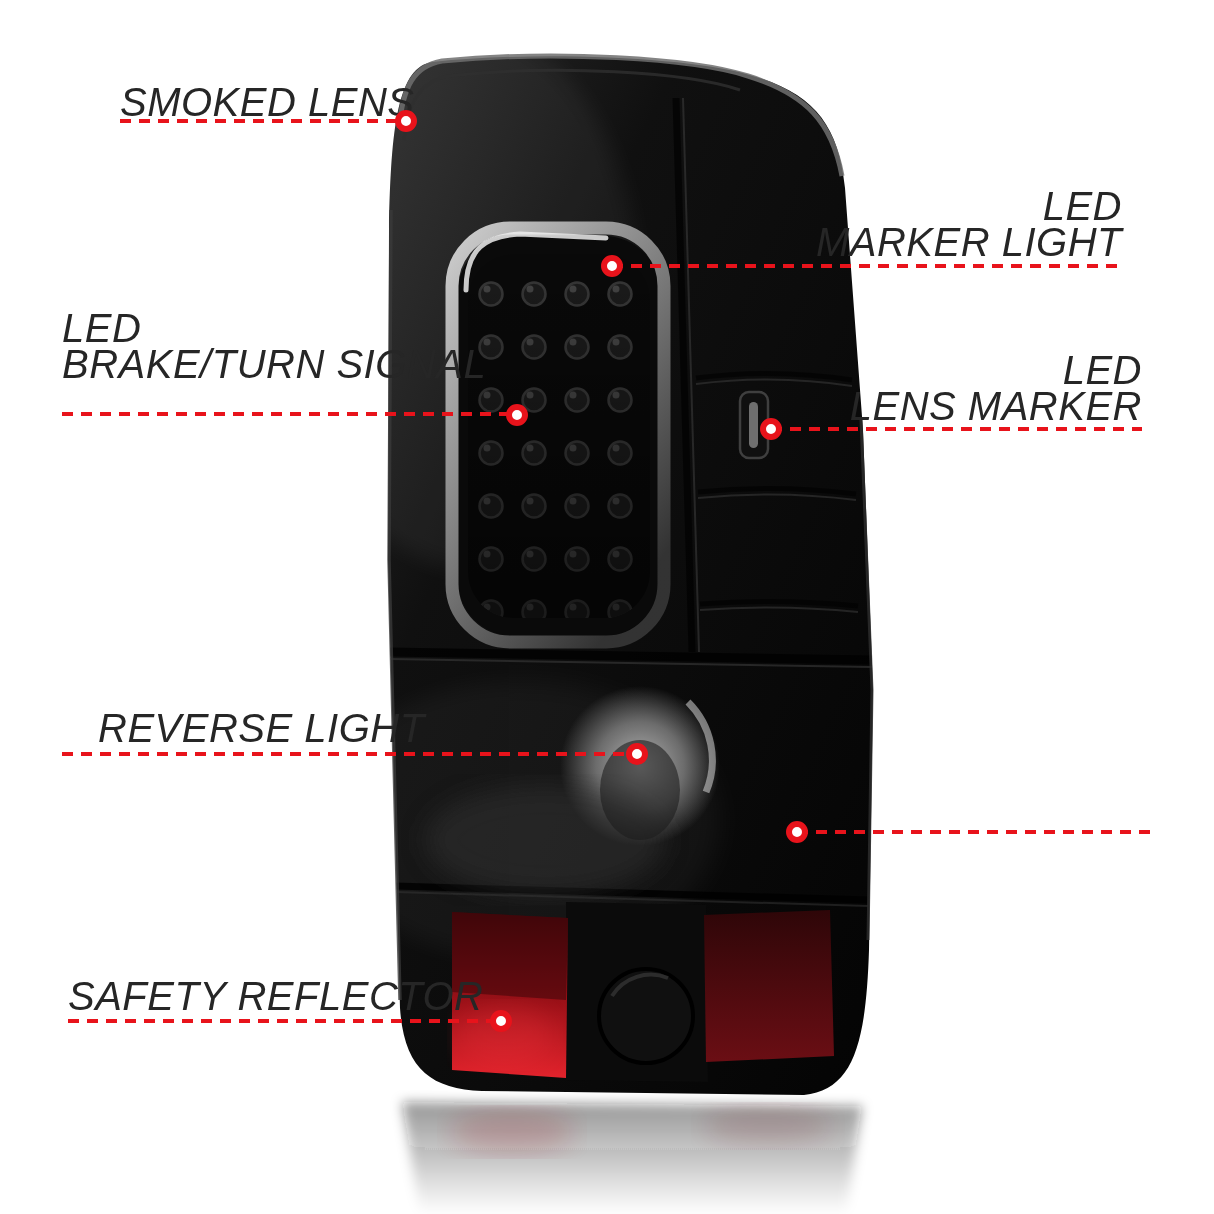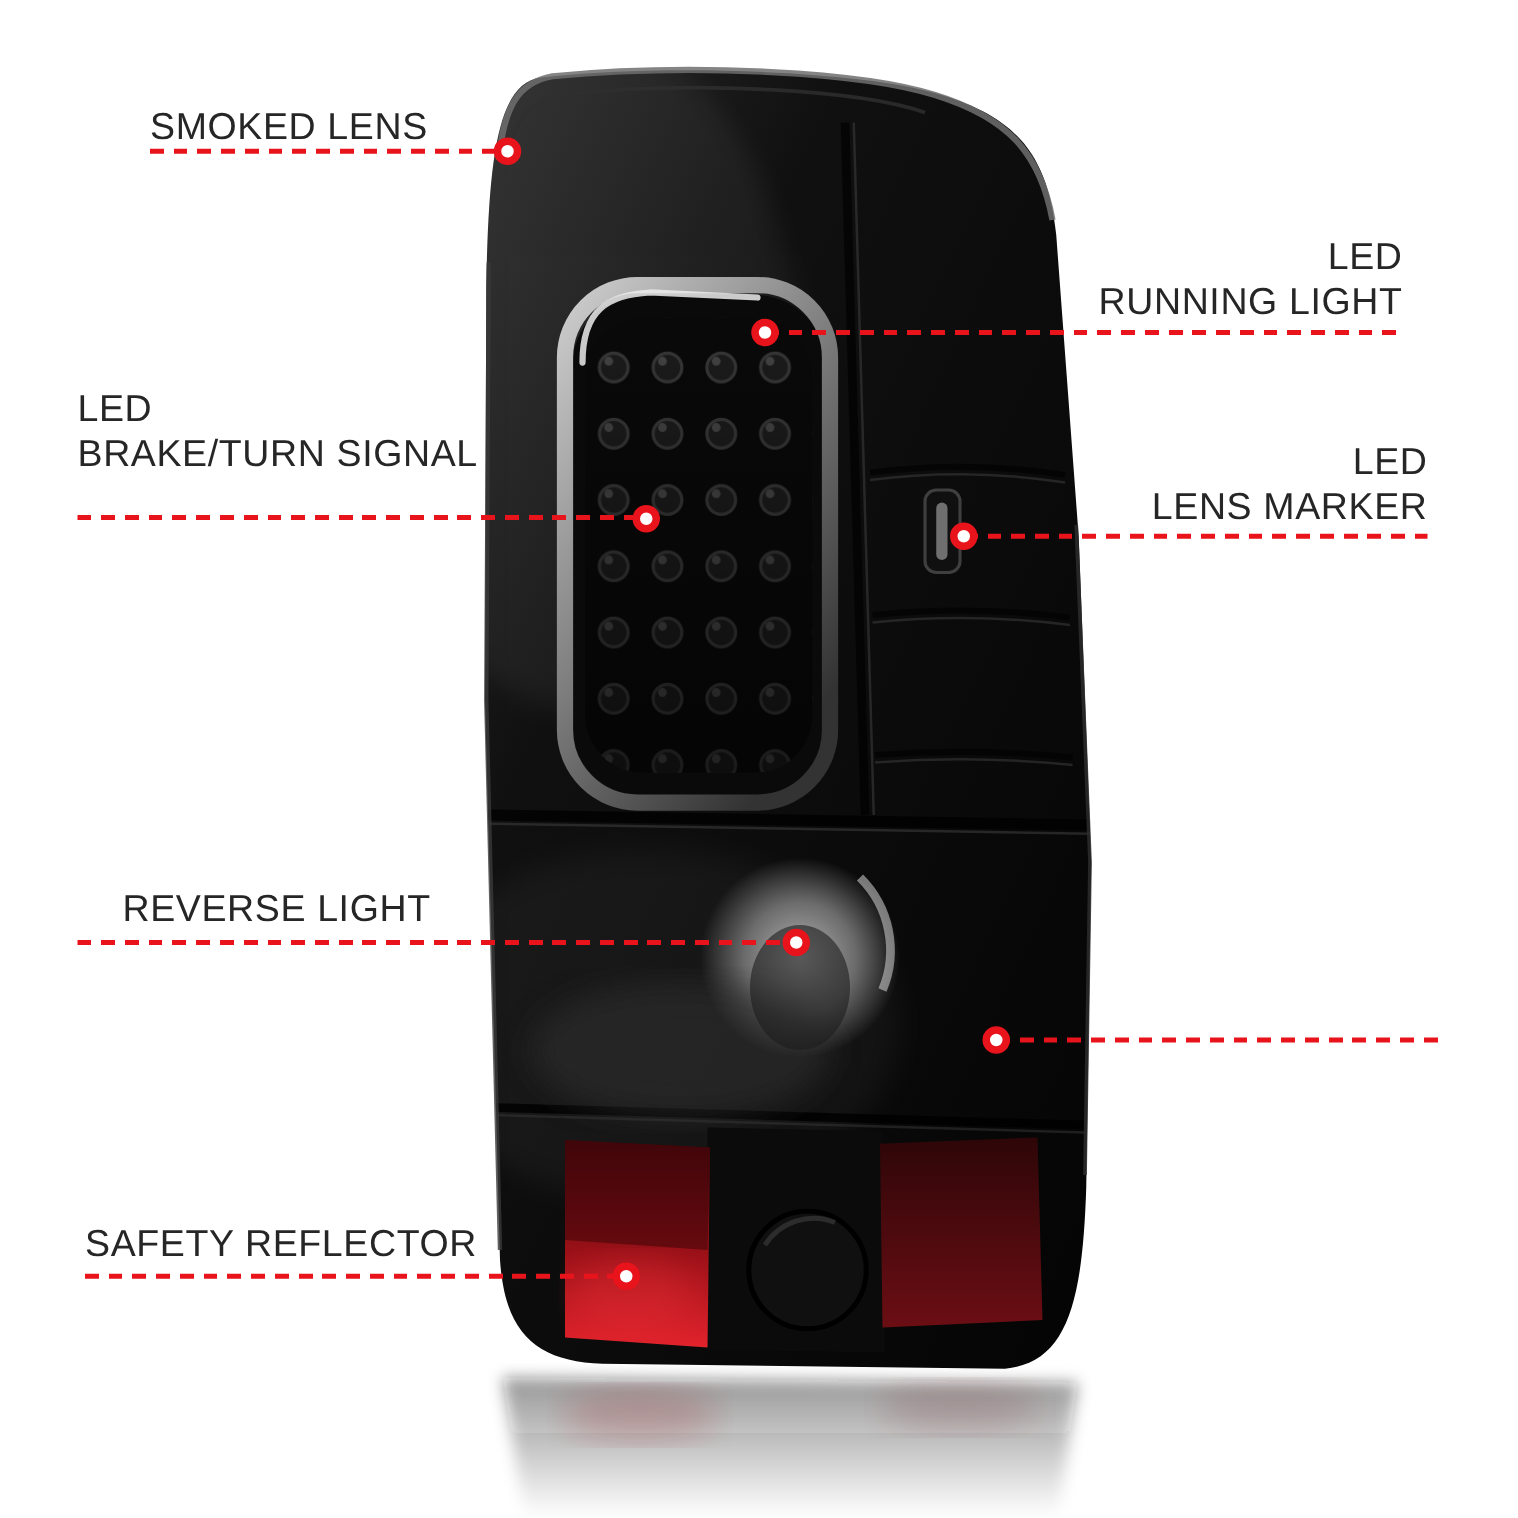--- a/index.html
+++ b/index.html
@@ -15,24 +15,25 @@
   }
   #taillight {
     position: absolute;
     inset: 0;
     z-index: 1;
   }
   .label {
     position: absolute;
     z-index: 3;
     color: var(--text);
-    font-size: 30px;
+    font-size: 40px;
     line-height: 36px;
     letter-spacing: 0.5px;
     white-space: nowrap;
+    font-style: italic;
   }
   .label.right { text-align: right; }
   .label span { display: block; }
   .leader {
     position: absolute;
     z-index: 2;
     height: 4px;
     background: repeating-linear-gradient(90deg, var(--red) 0 11px, transparent 11px 19px);
   }
   .dot {
@@ -165,21 +166,21 @@
   </div>
 
   <div class="label" style="left:120px; top:84px;">
     <span>SMOKED LENS</span>
   </div>
   <div class="leader" style="left:120px; top:119px; width:286px;"></div>
   <div class="dot" style="left:395px; top:110px;"></div>
 
   <div class="label right" style="right:92px; top:188px;">
     <span>LED</span>
-    <span>RUNNING LIGHT</span>
+    <span>MARKER LIGHT</span>
   </div>
   <div class="leader" style="left:612px; top:264px; width:510px;"></div>
   <div class="dot" style="left:601px; top:255px;"></div>
 
   <div class="label" style="left:62px; top:310px;">
     <span>LED</span>
     <span>BRAKE/TURN SIGNAL</span>
   </div>
   <div class="leader" style="left:62px; top:412px; width:455px;"></div>
   <div class="dot" style="left:506px; top:404px;"></div>

